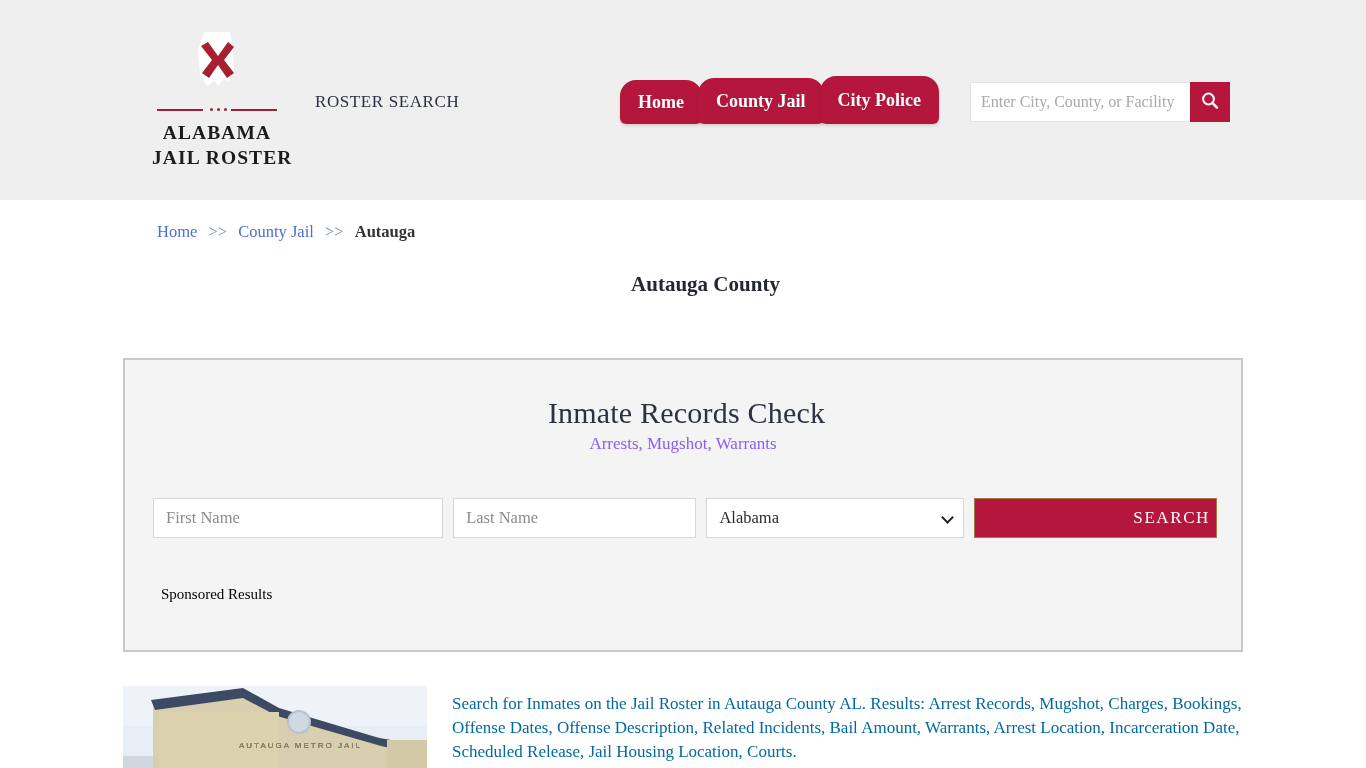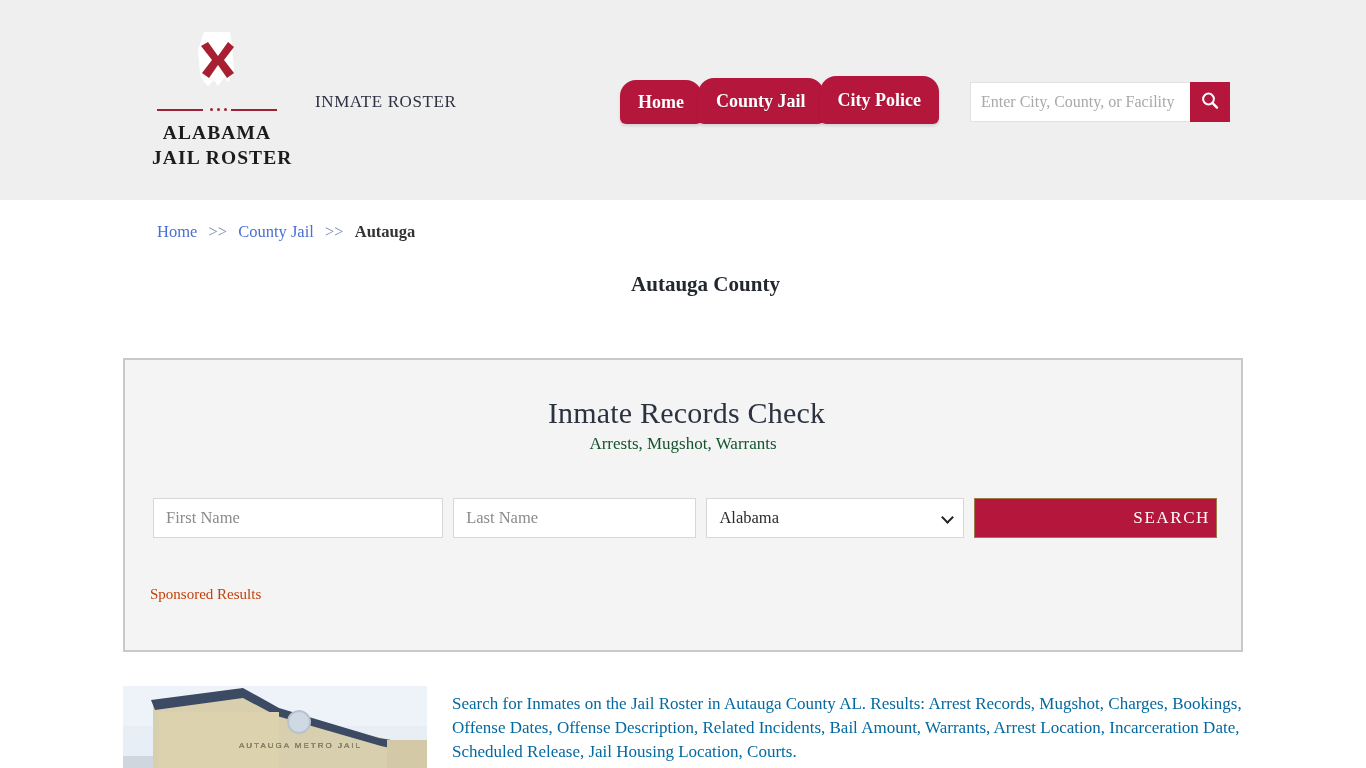--- a/index.html
+++ b/index.html
@@ -183,21 +183,21 @@
     font-size: 30px;
     color: #2b3240;
     font-weight: normal;
     letter-spacing: 0.2px;
     margin-left: 7px;
   }
   .panel-sub {
     text-align: center;
     margin-top: 4px;
     font-size: 17px;
-    color: #14532d;
+    color: #8b5cf6;
   }
   .form-row {
     position: absolute;
     left: 28px;
     top: 138px;
     width: 1064px;
     display: flex;
     gap: 10px;
   }
   .form-row .fld {
@@ -237,24 +237,24 @@
     color: #fff;
     border: 1px solid #9e7a4a;
     font-family: "Liberation Serif", "DejaVu Serif", serif;
     font-size: 17px;
     letter-spacing: 1.6px;
     cursor: pointer;
     text-align: right;
   }
   .sponsored-note {
     position: absolute;
-    left: 25px;
+    left: 36px;
     top: 226px;
     font-size: 15px;
-    color: #c2410c;
+    color: #000000;
   }
 
   
   .thumb {
     position: absolute;
     left: 123px;
     top: 686px;
     width: 304px;
     height: 82px;
     overflow: hidden;
@@ -287,21 +287,21 @@
         <span class="bar left"></span>
         <span class="dot d1"></span>
         <span class="dot d2"></span>
         <span class="dot d3"></span>
         <span class="bar right"></span>
       </div>
       <div class="logo-text">ALABAMA</div>
       <div class="logo-text">JAIL ROSTER</div>
     </div>
 
-    <div class="tagline">INMATE ROSTER</div>
+    <div class="tagline">ROSTER SEARCH</div>
 
     <div class="nav">
       <div class="nav-item n1">Home</div>
       <div class="nav-item n2">County Jail</div>
       <div class="nav-item n3">City Police</div>
     </div>
 
     <div class="hsearch">
       <input type="text" placeholder="Enter City, County, or Facility" style="">
       <button class="go">

